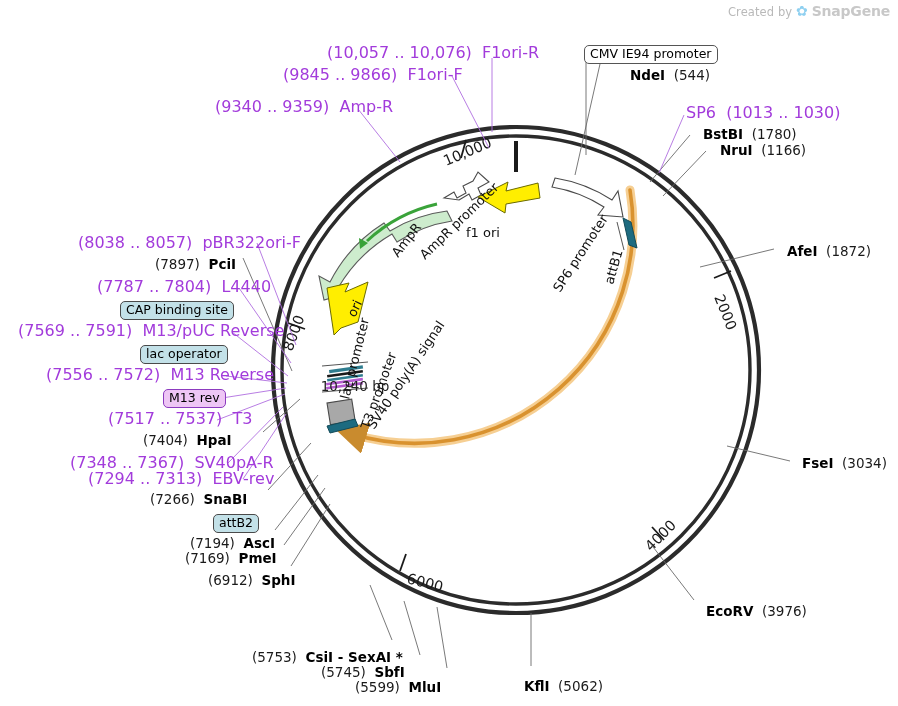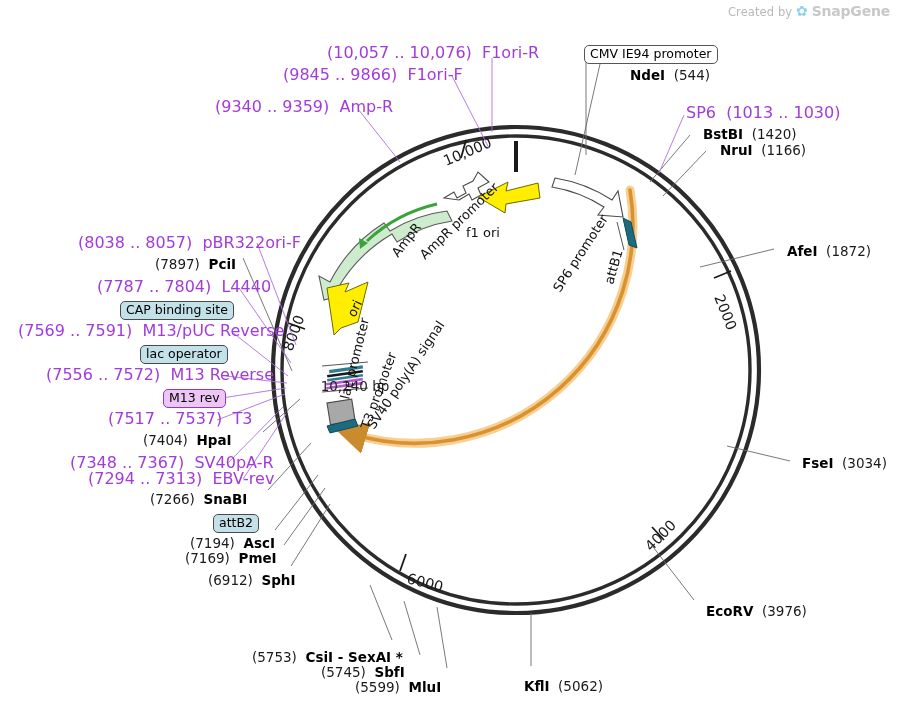--- a/index.html
+++ b/index.html
@@ -170,21 +170,21 @@
       <line x1="217" y1="420" x2="285" y2="394"></line>
       <line x1="228" y1="463" x2="283" y2="407"></line>
       <line x1="243" y1="479" x2="286" y2="414"></line>
     </g>
   </svg>
 
   <div class="ctr-sub" style="top:378px">10,240 bp</div>
 
   <div id="labels">
       <div class="lbl enz" style="left: 630px; top: 68px;"><b>NdeI</b>&nbsp;&nbsp;<span class="pos">(544)</span></div>
-      <div class="lbl enz" style="left: 703px; top: 127px;"><b>BstBI</b>&nbsp;&nbsp;<span class="pos">(1420)</span></div>
+      <div class="lbl enz" style="left: 703px; top: 127px;"><b>BstBI</b>&nbsp;&nbsp;<span class="pos">(1780)</span></div>
       <div class="lbl enz" style="left: 720px; top: 143px;"><b>NruI</b>&nbsp;&nbsp;<span class="pos">(1166)</span></div>
       <div class="lbl enz" style="left: 787px; top: 244px;"><b>AfeI</b>&nbsp;&nbsp;<span class="pos">(1872)</span></div>
       <div class="lbl enz" style="left: 802px; top: 456px;"><b>FseI</b>&nbsp;&nbsp;<span class="pos">(3034)</span></div>
       <div class="lbl enz" style="left: 706px; top: 604px;"><b>EcoRV</b>&nbsp;&nbsp;<span class="pos">(3976)</span></div>
       <div class="lbl enz" style="left: 524px; top: 679px;"><b>KflI</b>&nbsp;&nbsp;<span class="pos">(5062)</span></div>
       <div class="lbl enz" style="left: 355px; top: 680px;"><span class="pos">(5599)</span>&nbsp;&nbsp;<b>MluI</b></div>
       <div class="lbl enz" style="left: 321px; top: 665px;"><span class="pos">(5745)</span>&nbsp;&nbsp;<b>SbfI</b></div>
       <div class="lbl enz" style="left: 252px; top: 650px;"><span class="pos">(5753)</span>&nbsp;&nbsp;<b>CsiI - SexAI *</b></div>
       <div class="lbl enz" style="left: 208px; top: 573px;"><span class="pos">(6912)</span>&nbsp;&nbsp;<b>SphI</b></div>
       <div class="lbl enz" style="left: 185px; top: 551px;"><span class="pos">(7169)</span>&nbsp;&nbsp;<b>PmeI</b></div>

